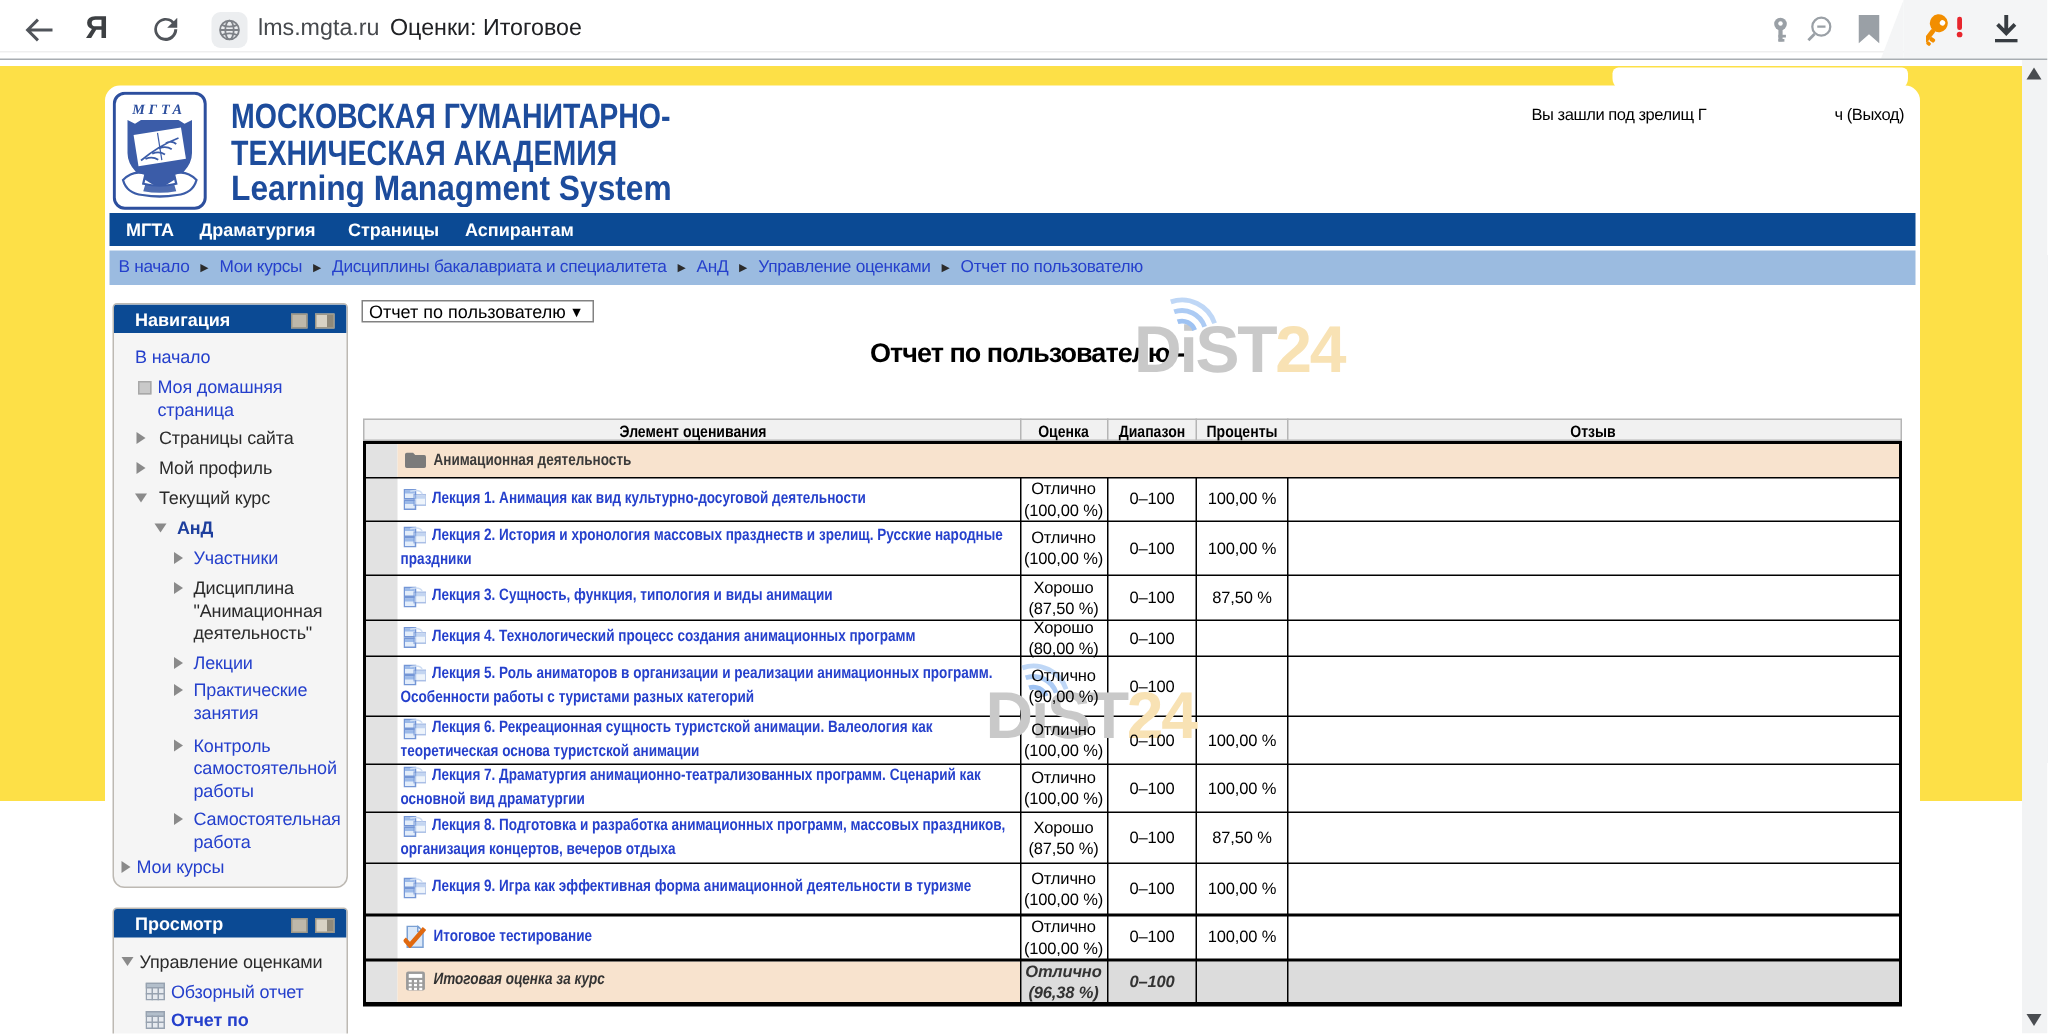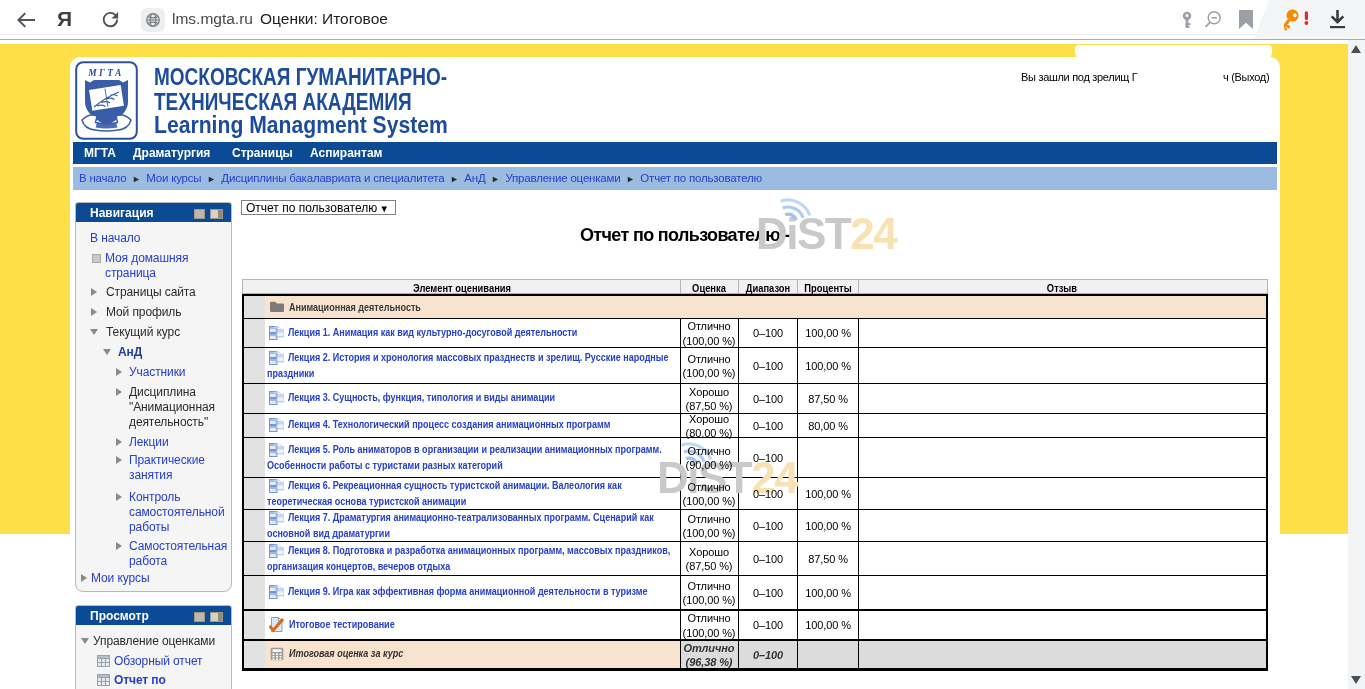--- a/index.html
+++ b/index.html
@@ -282,21 +282,20 @@
         <rect x="1" y="8" width="6.5" height="2" fill="#9cbae9"></rect>
         <g opacity="0.6">
           <rect x="7" y="3.8" width="8" height="7" fill="#e3edfa" stroke="#7496d6"></rect>
           <rect x="7.5" y="4.3" width="7" height="2.2" fill="#9cbae9"></rect>
         </g>
         <path d="M4.5 1.5 Q11.5 0 12.5 3.5" stroke="#cfdef4" fill="none"></path>
       </svg>
       <div class="tcell nm sx" style="left:218px;top:360.0px;"><a>Лекция 4. Технологический процесс создания анимационных программ</a></div>
       <div class="tcell g2" style="left:489px;top:354.5px;width:300px;text-align:center;">Хорошо<br>(80,00 %)</div>
       <div class="tcell g2" style="left:548px;top:361.5px;width:300px;text-align:center;">0–100</div>
-      <div class="tcell g2" style="left:608px;top:361.5px;width:300px;text-align:center;">80,00 %</div>
       <svg class="abs" style="left:199px;top:386px" width="15" height="14" viewBox="0 0 15 14">
         <rect x="0.5" y="0.5" width="7.5" height="6" fill="#e3edfa" stroke="#7496d6"></rect>
         <rect x="1" y="1" width="6.5" height="2" fill="#9cbae9"></rect>
         <rect x="0.5" y="7.5" width="7.5" height="6" fill="#e3edfa" stroke="#7496d6"></rect>
         <rect x="1" y="8" width="6.5" height="2" fill="#9cbae9"></rect>
         <g opacity="0.6">
           <rect x="7" y="3.8" width="8" height="7" fill="#e3edfa" stroke="#7496d6"></rect>
           <rect x="7.5" y="4.3" width="7" height="2.2" fill="#9cbae9"></rect>
         </g>
         <path d="M4.5 1.5 Q11.5 0 12.5 3.5" stroke="#cfdef4" fill="none"></path>

